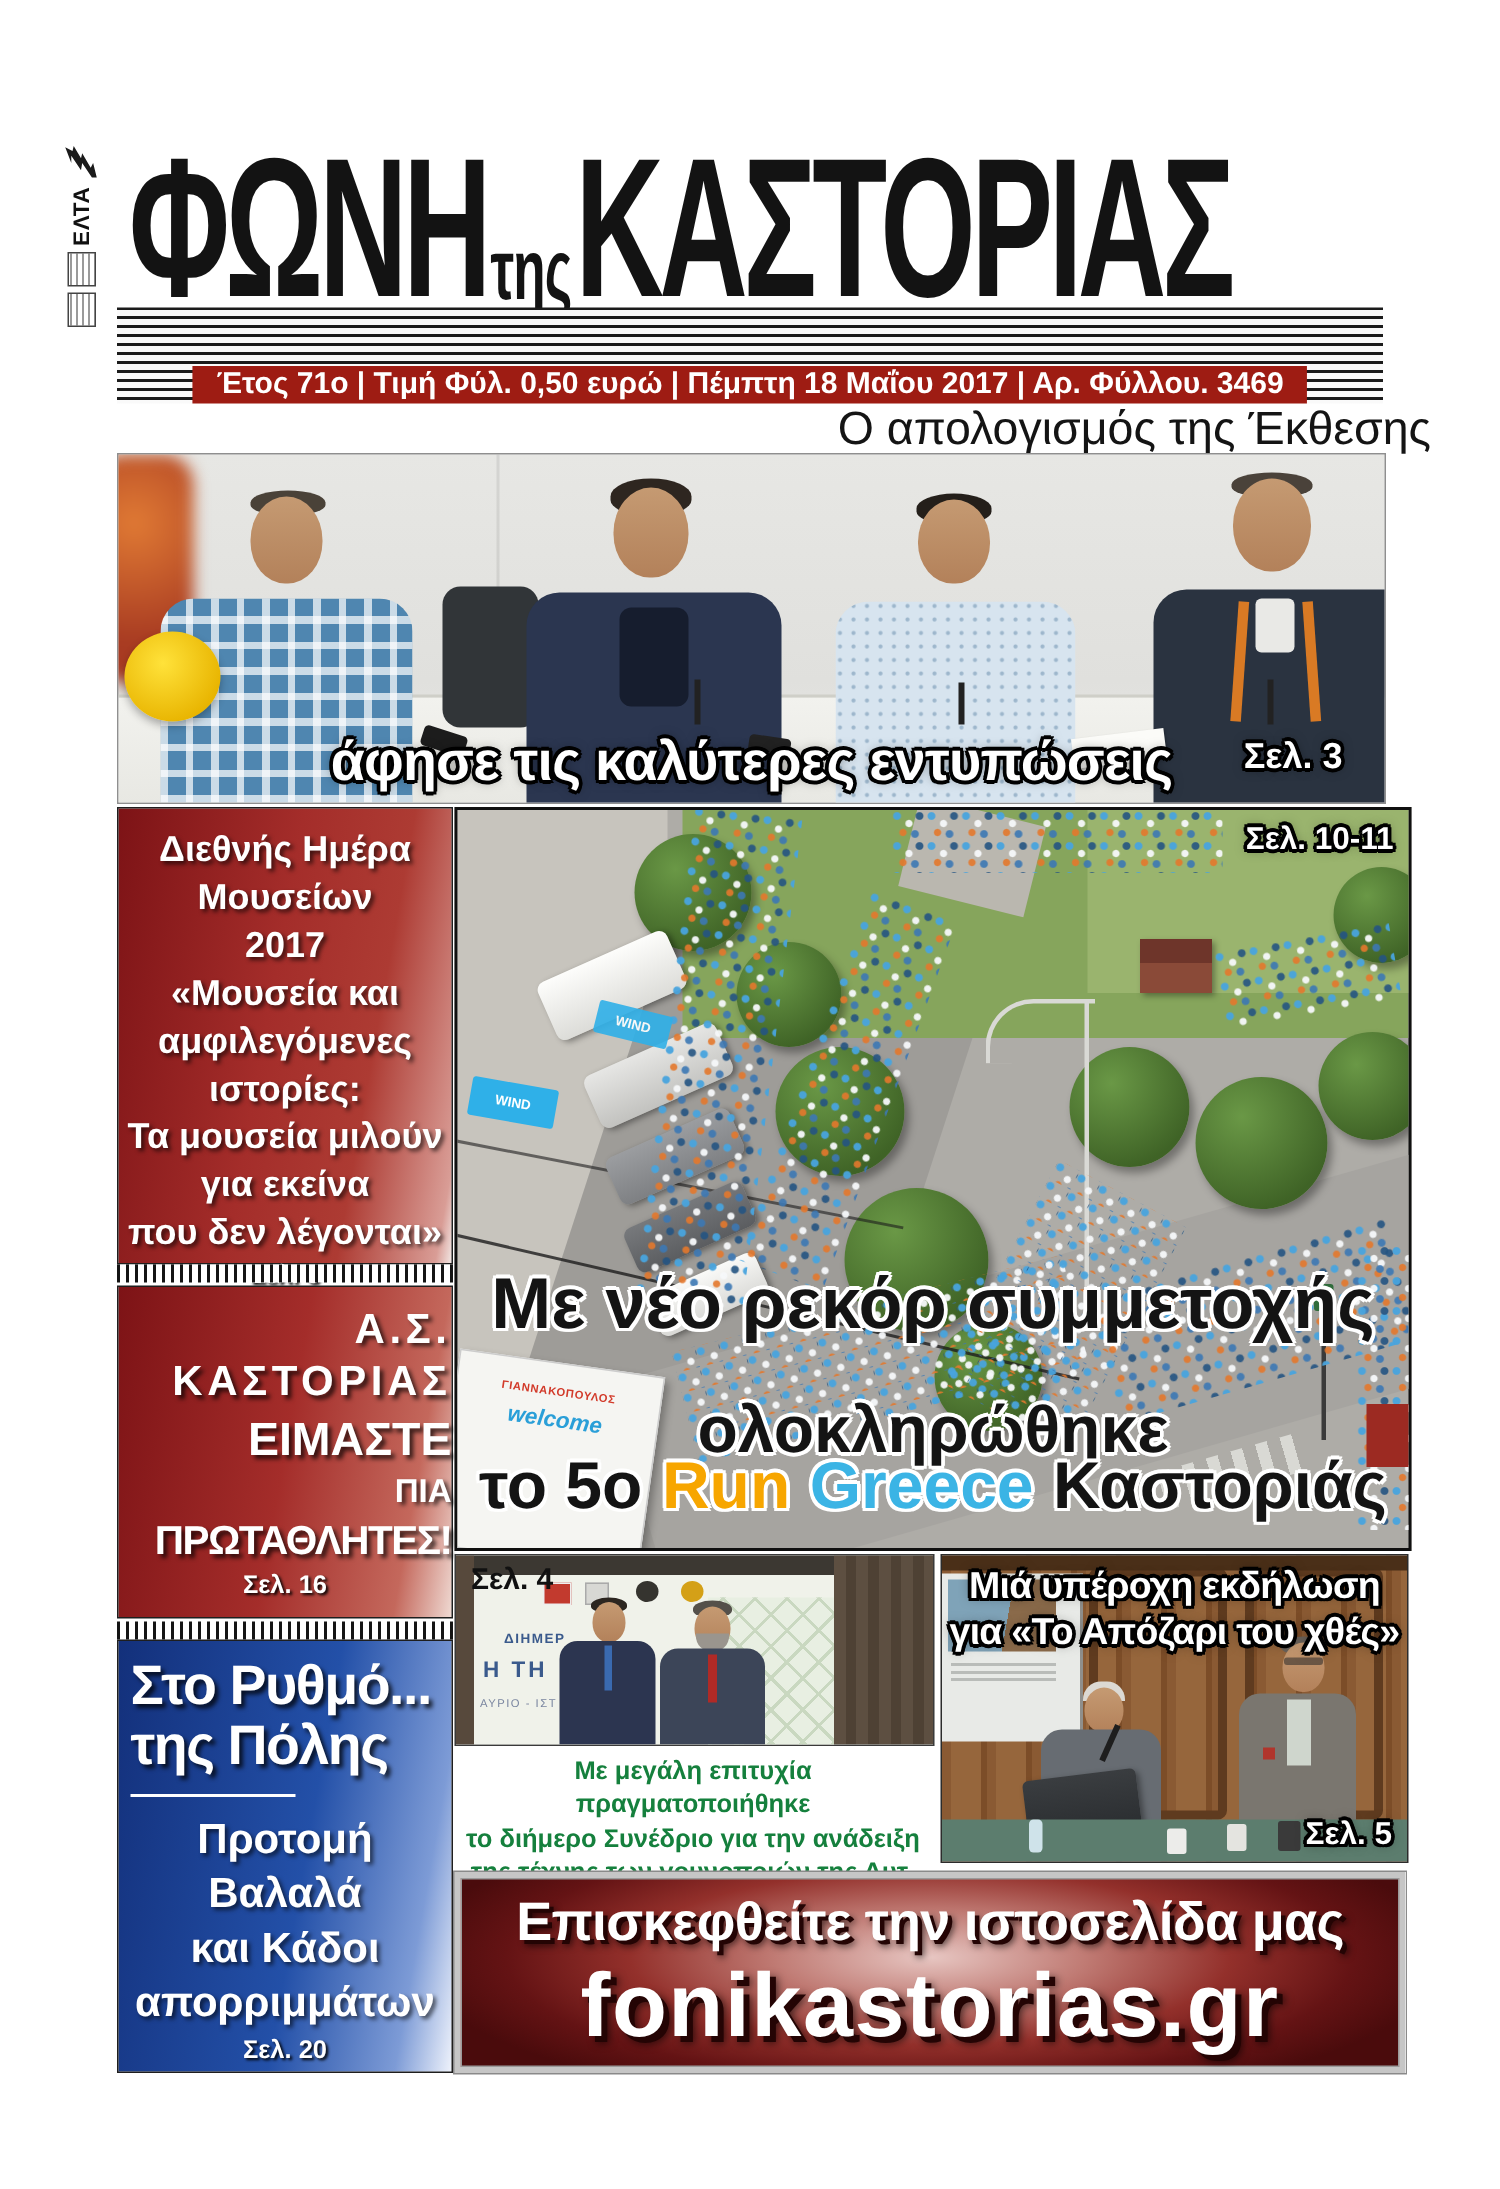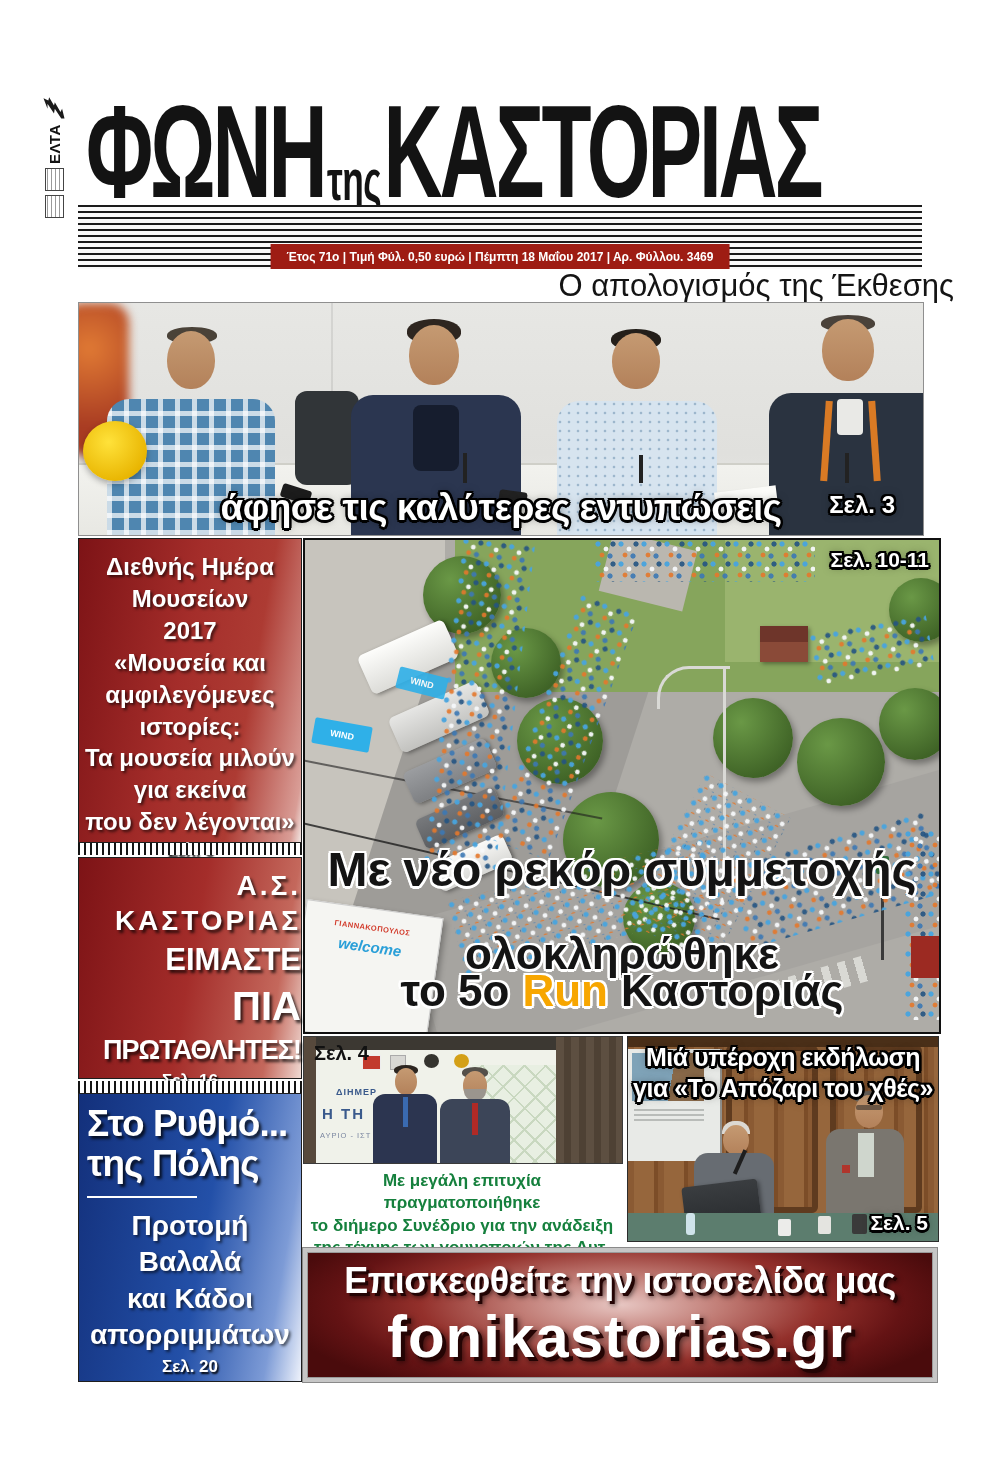--- a/index.html
+++ b/index.html
@@ -20,21 +20,21 @@
                   transform-origin:left bottom;color:#131313;white-space:nowrap;}
   .mt-big{font-size:132px;font-weight:bold;line-height:0.78;letter-spacing:-5px;}
   .mt-small{font-size:57px;font-weight:bold;line-height:0.82;margin:0 4px;letter-spacing:-1px;}
 
   .band{position:absolute;left:78px;top:205px;width:844px;height:64px;
         background:repeating-linear-gradient(180deg,#1b1b1b 0 2px,#fafafa 2px 6px);}
   .subtitle-bar{position:absolute;top:7px;left:0;right:0;height:32px;background:#0b0b0b;
         display:flex;align-items:center;justify-content:center;color:#fff;
         font-weight:bold;font-size:25px;letter-spacing:1.5px;white-space:nowrap;}
   .issue-bar{position:absolute;bottom:0;left:50%;transform:translateX(-50%);height:25px;
-        background:#9e1c13;color:#fff;font-weight:bold;font-size:12px;
+        background:#9e1c13;color:#fff;font-weight:bold;font-size:20px;
         display:flex;align-items:center;padding:0 16px;white-space:nowrap;}
 
   .kicker{position:absolute;top:268px;right:46px;font-size:31px;color:#141414;}
 
   
   .photo{position:absolute;overflow:hidden;}
 
   
   .ow{color:#fff;text-shadow:-2px -2px 0 #000,2px -2px 0 #000,-2px 2px 0 #000,2px 2px 0 #000,
       0 -2.5px 0 #000,0 2.5px 0 #000,-2.5px 0 0 #000,2.5px 0 0 #000,0 0 8px rgba(0,0,0,.55);}
@@ -198,21 +198,21 @@
 για εκείνα
 που δεν λέγονται»</div>
     <div class="ref-sm">Σελ. 6</div>
   </div>
   <div class="sep" id="sep1"></div>
 
   <div class="sb" id="sb2">
     <div class="sb2-line" style="padding-top:12px;font-size:28px;letter-spacing:3px;">Α.Σ.</div>
     <div class="sb2-line" style="font-size:28px;letter-spacing:3px;line-height:1.35;">ΚΑΣΤΟΡΙΑΣ</div>
     <div class="sb2-line" style="font-size:31px;line-height:1.3;">ΕΙΜΑΣΤΕ</div>
-    <div class="sb2-line" style="font-size:40px;line-height:1.3;padding-left:32px;">ΠΙΑ</div>
+    <div class="sb2-line" style="font-size:22px;line-height:1.3;padding-left:32px;">ΠΙΑ</div>
     <div class="sb2-line" style="font-size:27px;letter-spacing:-1px;line-height:1.35;">ΠΡΩΤΑΘΛΗΤΕΣ!</div>
     <div class="ref-sm">Σελ. 16</div>
   </div>
   <div class="sep" id="sep2"></div>
 
   <div class="sb" id="sb3">
     <div class="sb3-title preline">Στο Ρυθμό...
 της Πόλης</div>
     <div class="sb3-hr"></div>
     <div class="sb3-sub preline">Προτομή
@@ -279,20 +279,21 @@
       <div style="text-align:center;font-size:15px;font-weight:bold;font-style:italic;color:#2a9fd8;margin-top:6px;">welcome</div>
     </div>
     <div class="abs" style="left:606px;top:396px;width:30px;height:42px;background:#9c2a22;"></div>
 
     <div class="abs ow" style="right:10px;top:8px;font-size:21px;font-weight:bold;">Σελ. 10-11</div>
     <div class="run-headline ob" style="top:302px;font-size:48px;">Με νέο ρεκόρ συμμετοχής</div>
     <div class="run-headline ob" style="top:368px;font-size:44px;margin-top:21px;">ολοκληρώθηκε</div>
     <div class="run-headline" style="top:426px;font-size:44px;display:flex;justify-content:center;gap:13px;">
       <span class="ob">το 5ο</span>
       <span class="ob-orange">Run</span>
+      <span class="ob-cyan">Greece</span>
       <span class="ob">Καστοριάς</span>
     </div>
   </div>
 
   <div class="photo" id="conf-photo">
     <div class="abs" style="left:0;top:0;width:318px;height:13px;background:#3c3832;"></div>
     <div class="abs" style="left:0;top:0;width:12px;height:126px;background:#57493c;"></div>
     <div class="abs" style="left:252px;top:0;width:66px;height:126px;
          background:repeating-linear-gradient(90deg,#5d4f41 0 8px,#4e4134 8px 15px);"></div>
     <div class="abs" style="left:12px;top:13px;width:240px;height:113px;background:#f0f2ea;"></div>

